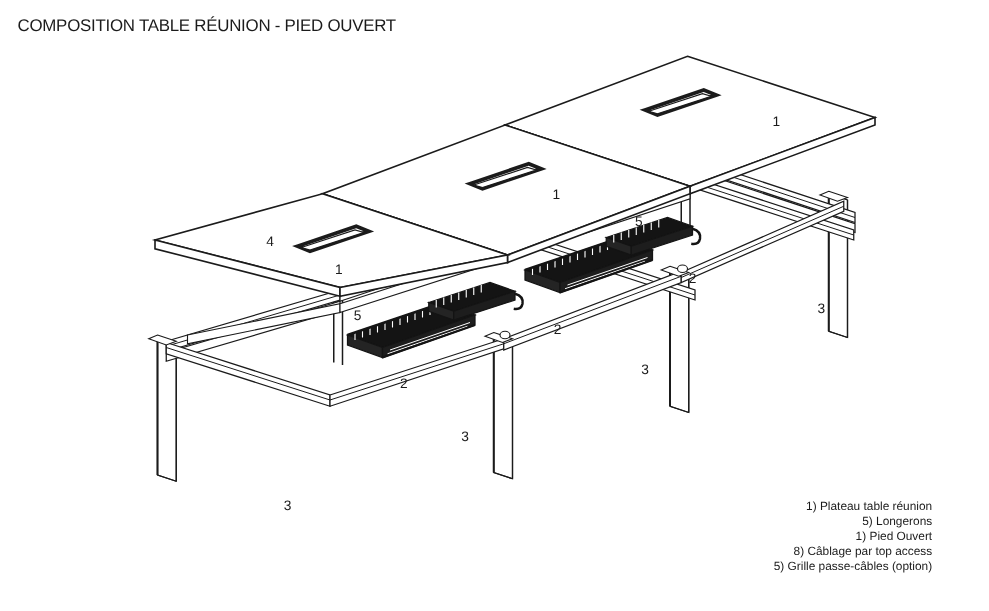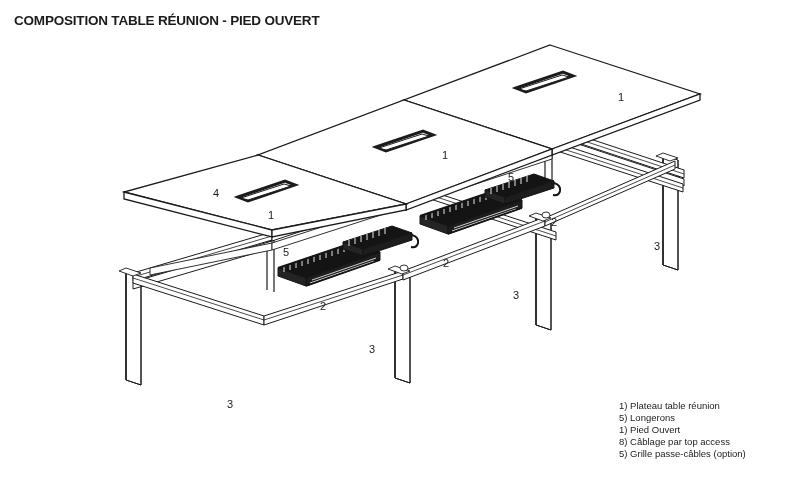--- a/index.html
+++ b/index.html
@@ -13,40 +13,41 @@
     position: relative;
     font-family: "Liberation Sans", sans-serif;
     color: #1a1a1a;
     overflow: hidden;
   }
   #page-title {
     position: absolute;
     left: 14px;
     top: 13px;
     font-size: 13.5px;
-    font-weight: bold;
+    font-weight: normal;
     letter-spacing: -0.2px;
     color: #1b1b1b;
     white-space: nowrap;
   }
   #drawing-area {
     position: absolute;
     left: 0;
     top: 0;
     width: 791px;
     height: 489px;
   }
   #legend {
     position: absolute;
     left: 619px;
     top: 400px;
     font-size: 9.5px;
     line-height: 12.1px;
     color: #1b1b1b;
     white-space: nowrap;
+    text-align: right;
   }
   .legend-line { display: block; }
   .callout {
     font-size: 11px;
     font-weight: normal;
     fill: #1b1b1b;
     font-family: "Liberation Sans", sans-serif;
   }
   svg { display: block; }
 </style>

